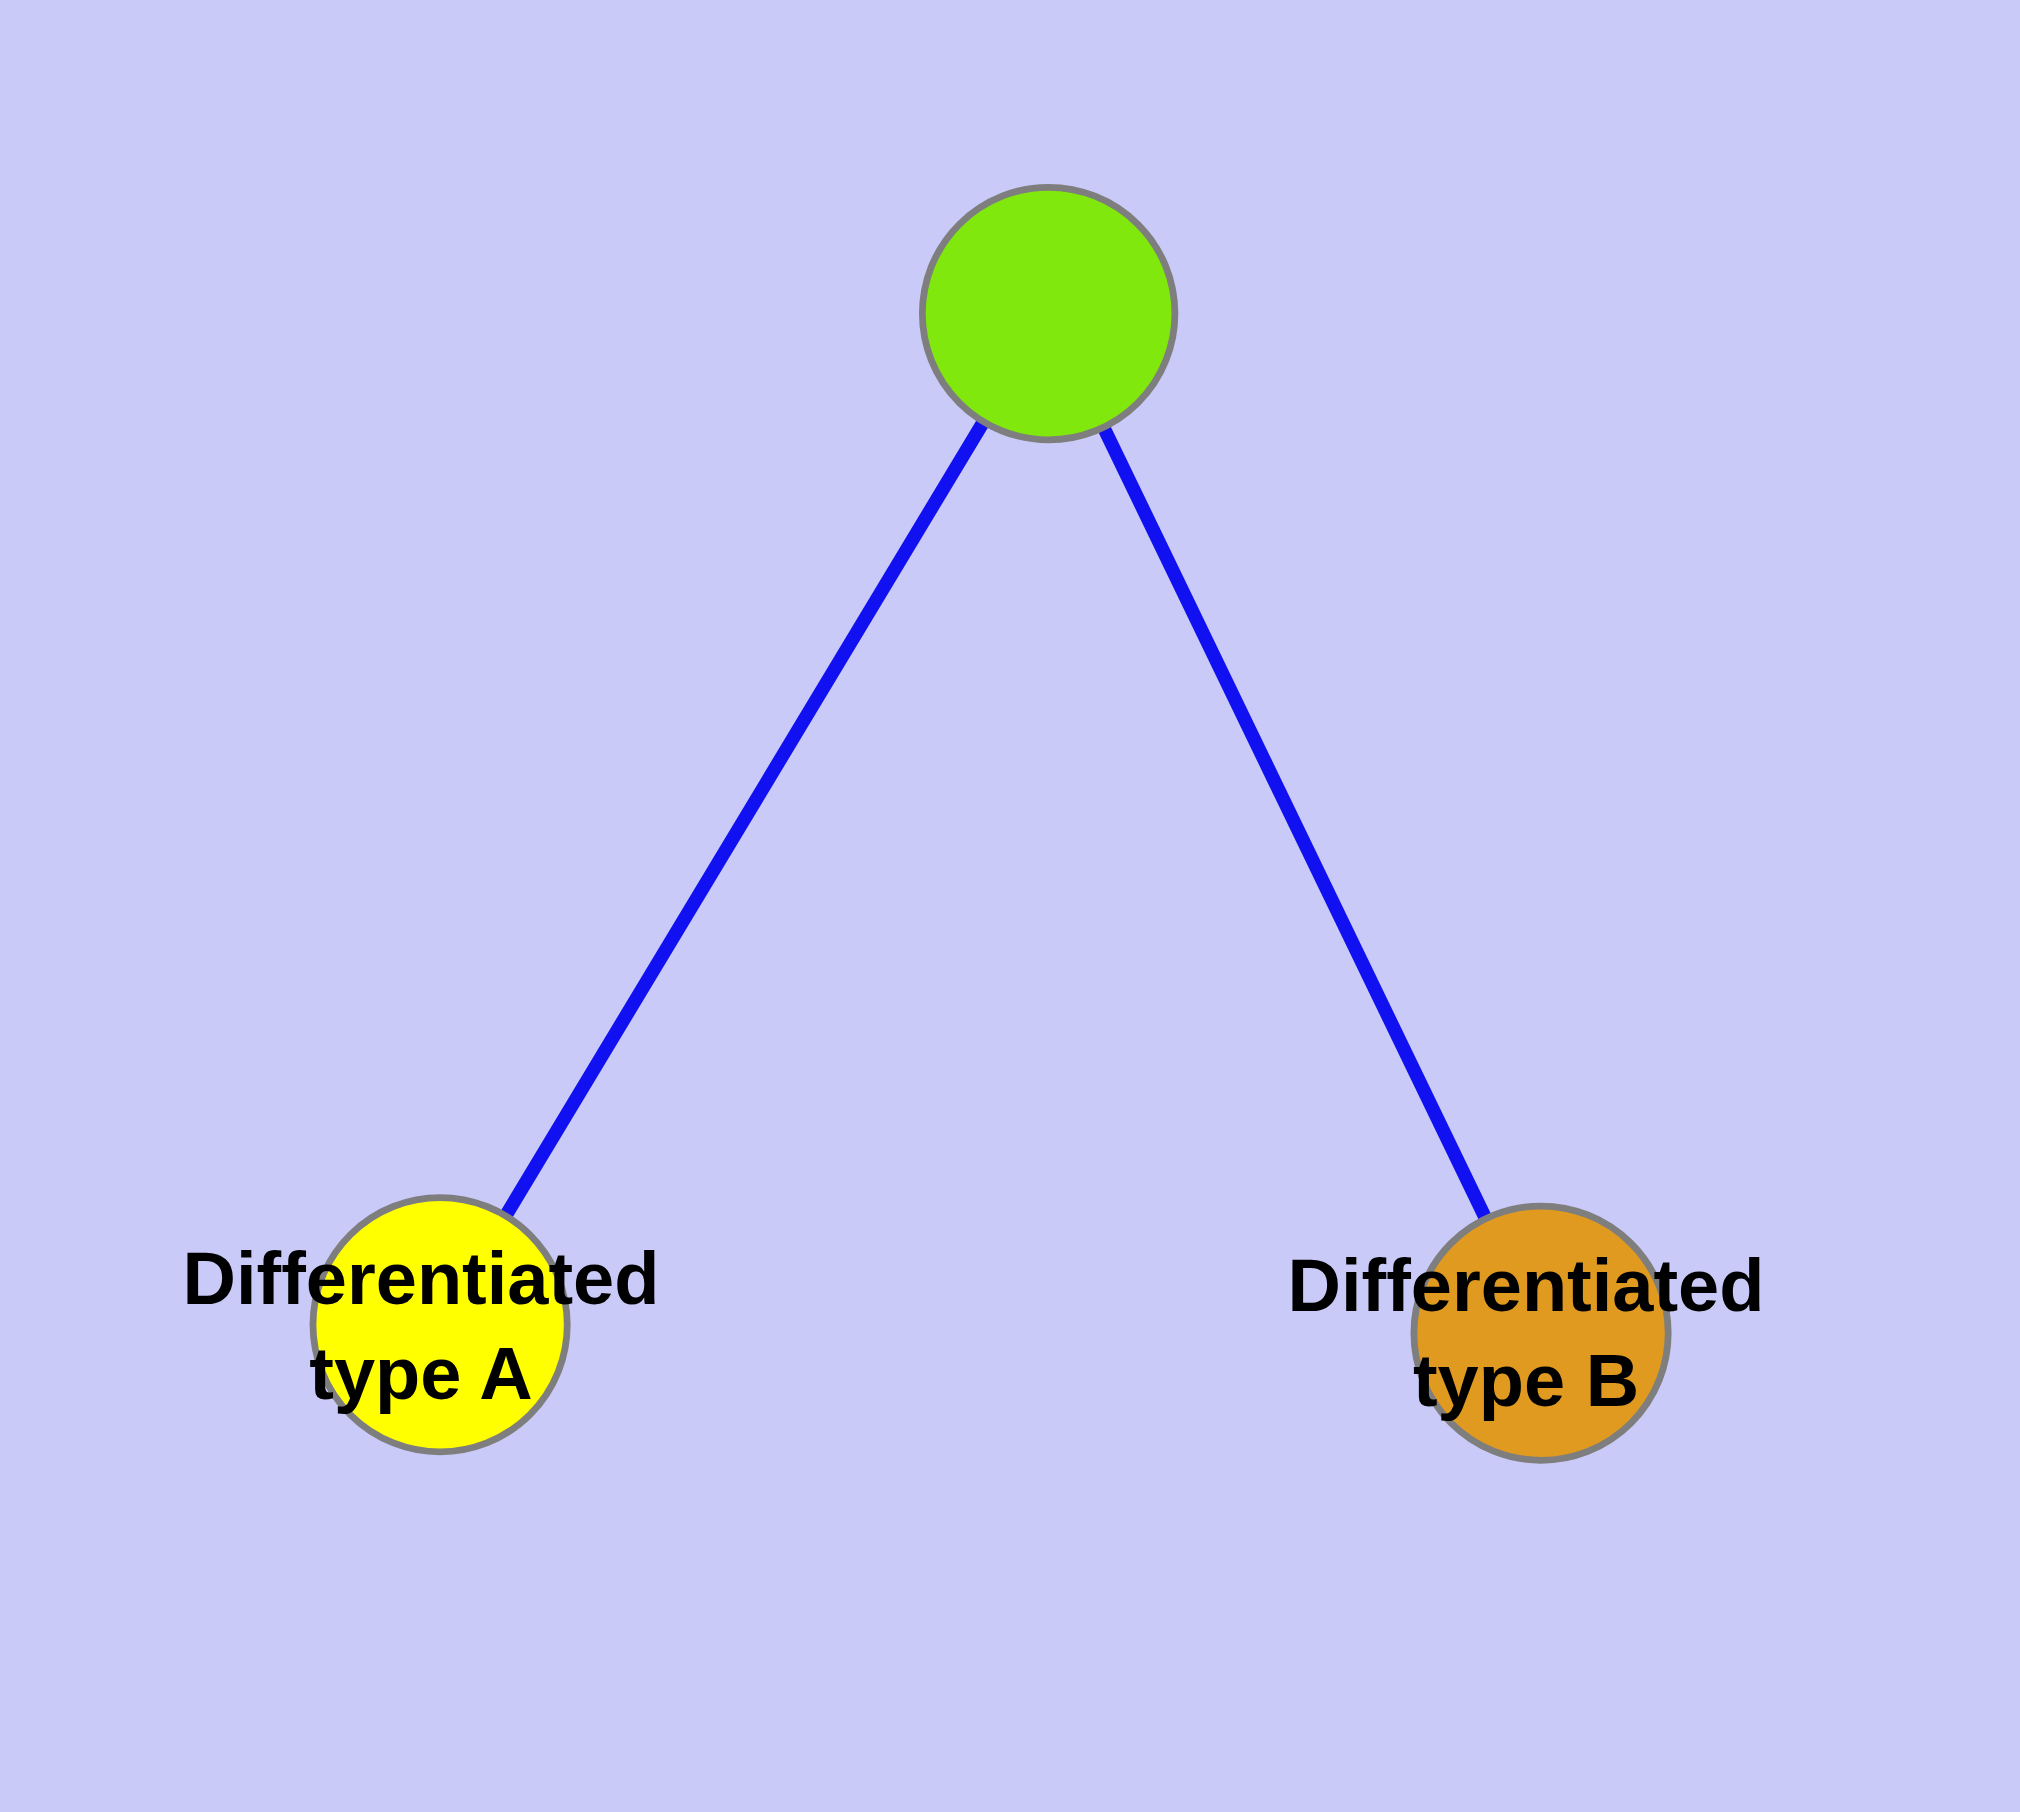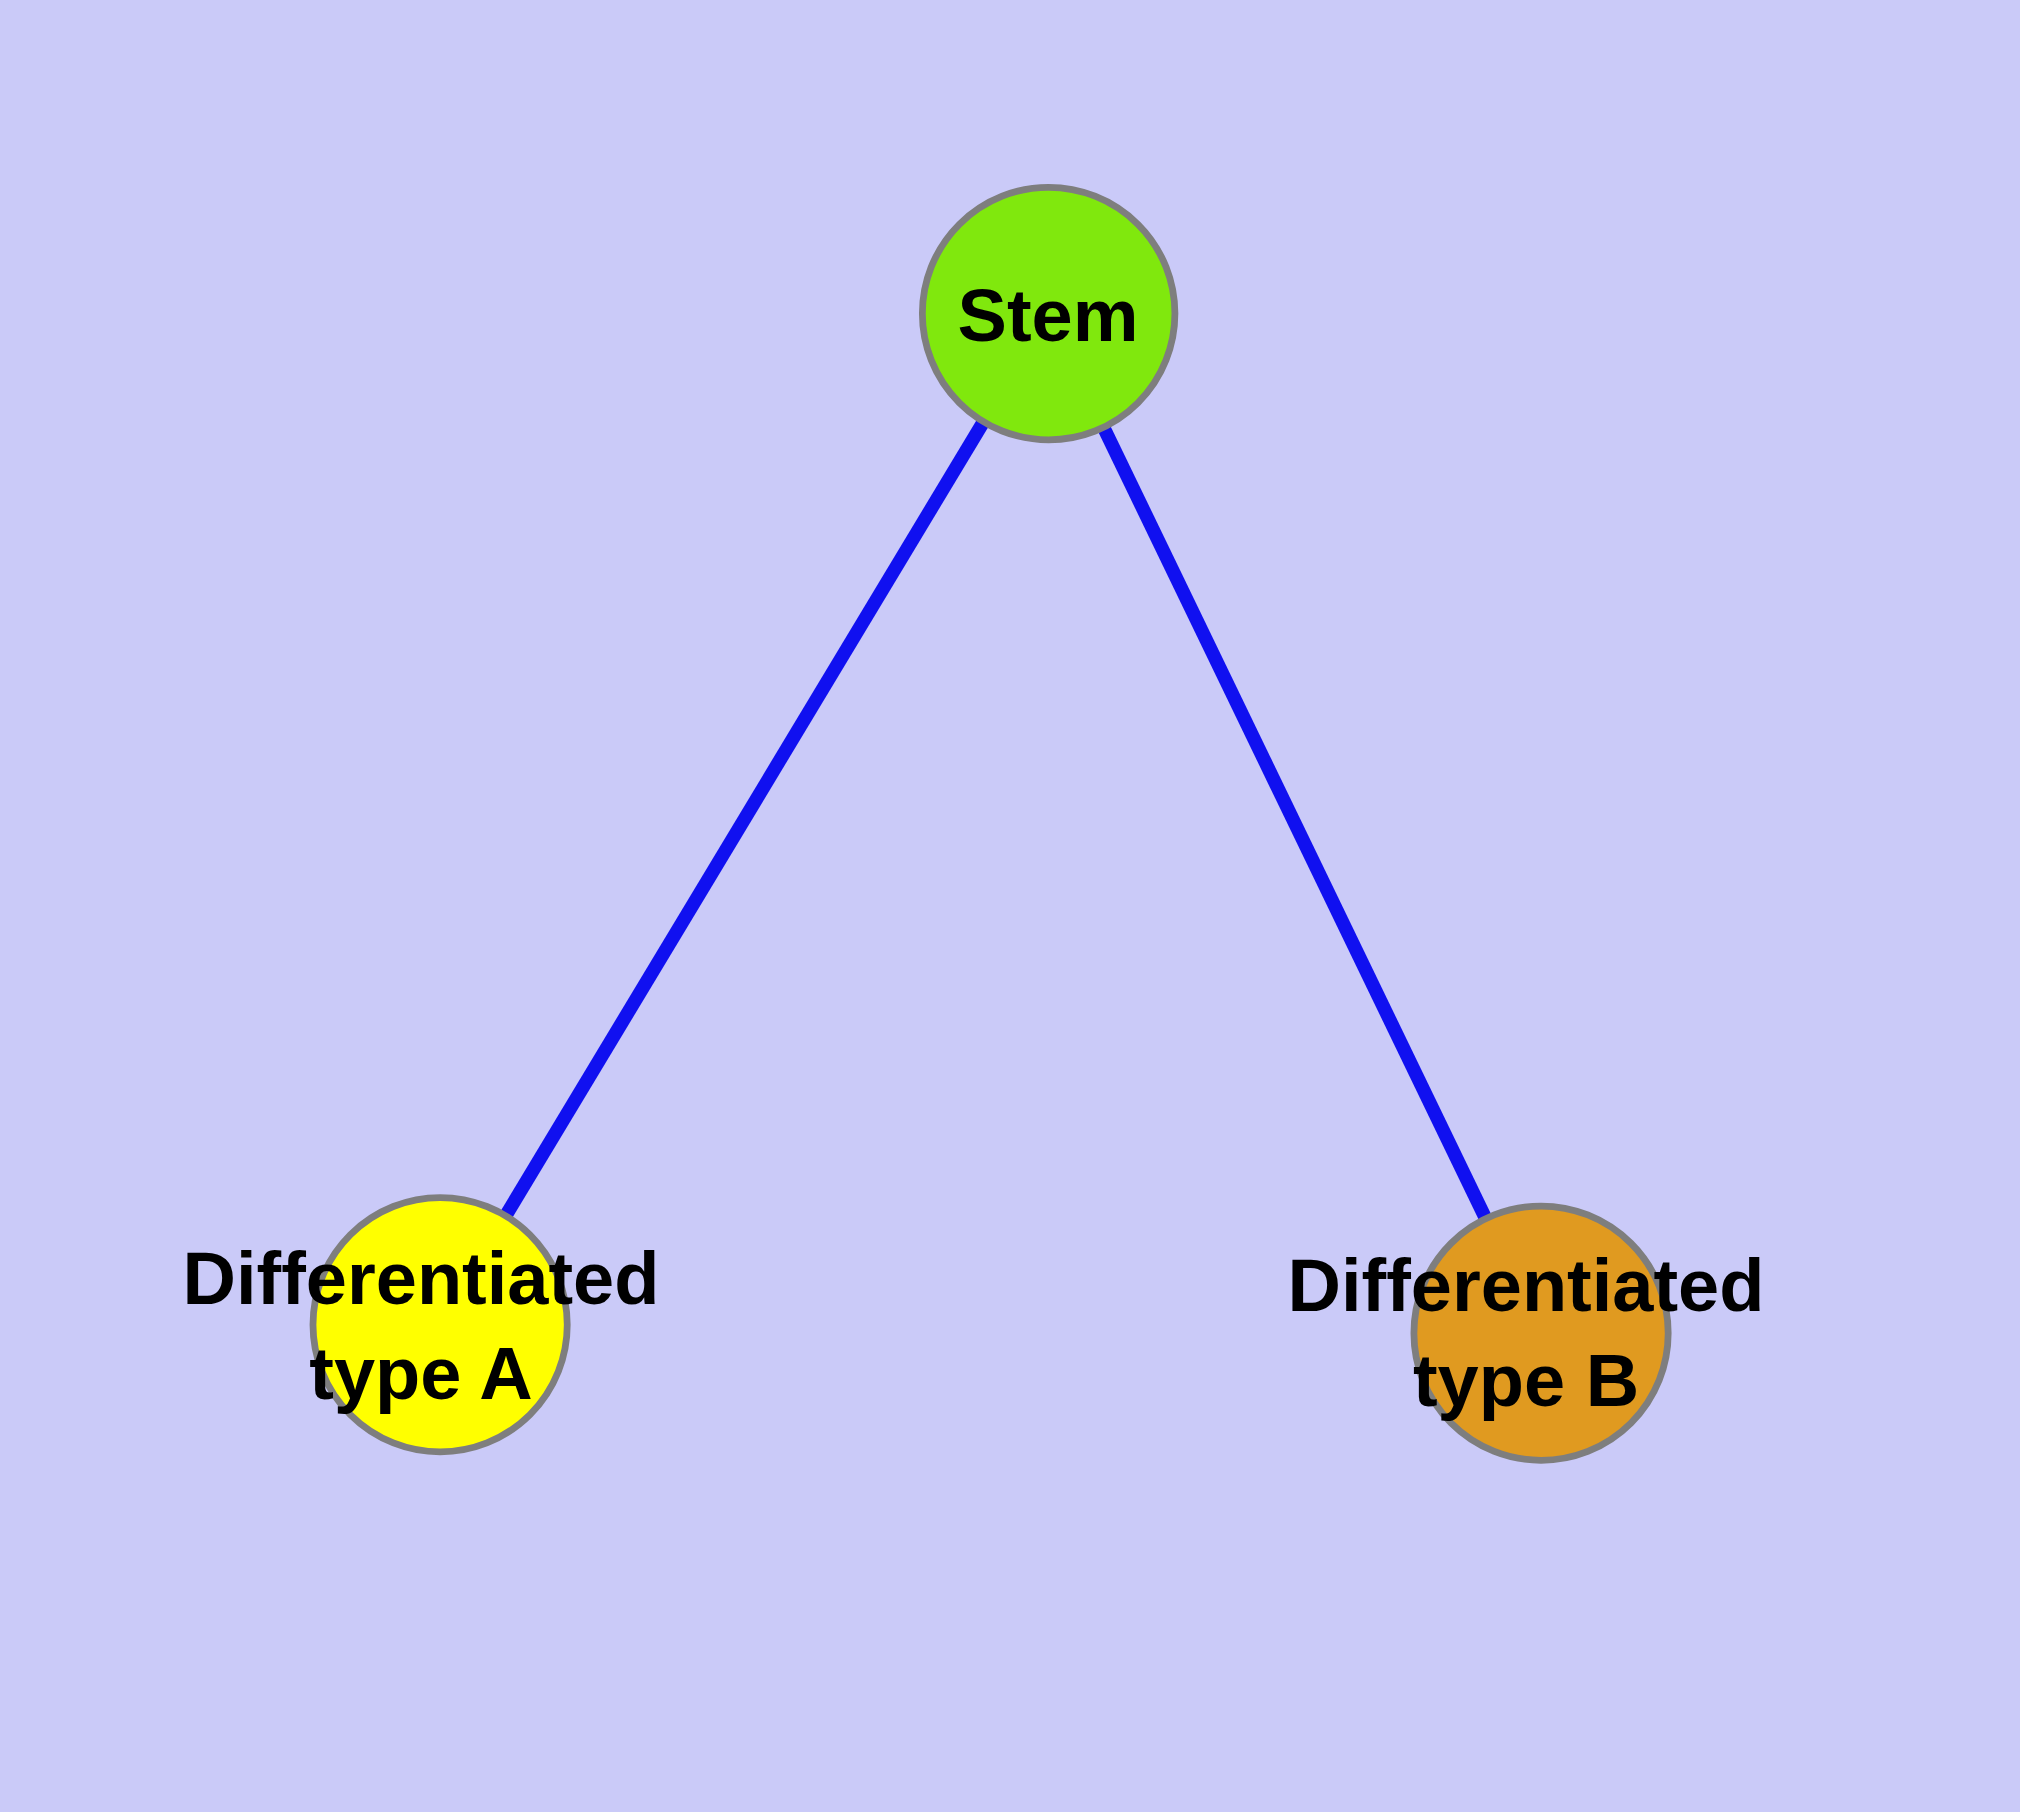--- a/index.html
+++ b/index.html
@@ -47,21 +47,20 @@
 
     <line stroke-linecap="butt" x1="1237" y1="370" x2="1818" y2="1573" stroke="#1010F0" stroke-width="16"></line>
 
     <circle cx="1237" cy="370" r="149" fill="#80E80D" stroke="#7E7E7E" stroke-width="8"></circle>
 
     <circle cx="519" cy="1563" r="150" fill="#FFFF00" stroke="#7E7E7E" stroke-width="8"></circle>
 
     <circle cx="1818" cy="1573" r="150" fill="#E09A20" stroke="#7E7E7E" stroke-width="8"></circle>
   </svg>
 
-  <div class="node-label" style="left: 1048px; top: 315px;">Stem</div>
 
   <div class="node-label" style="left: 421px; top: 1326px;">Differentiated
 type A</div>
 
   <div class="node-label" style="left: 1526px; top: 1333px;">Differentiated
 type B</div>
 
 </div>
 
 

